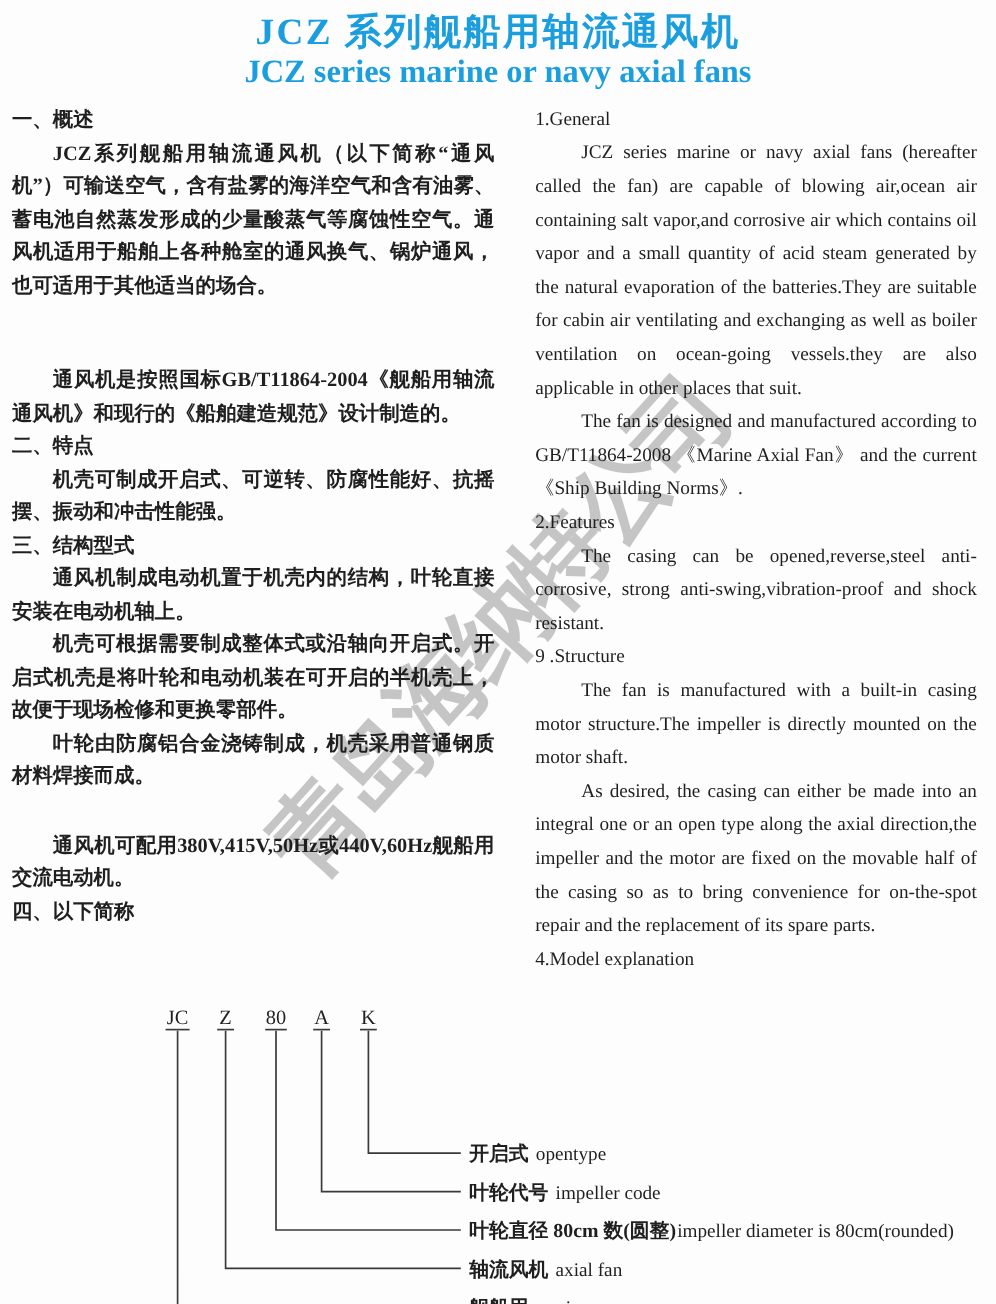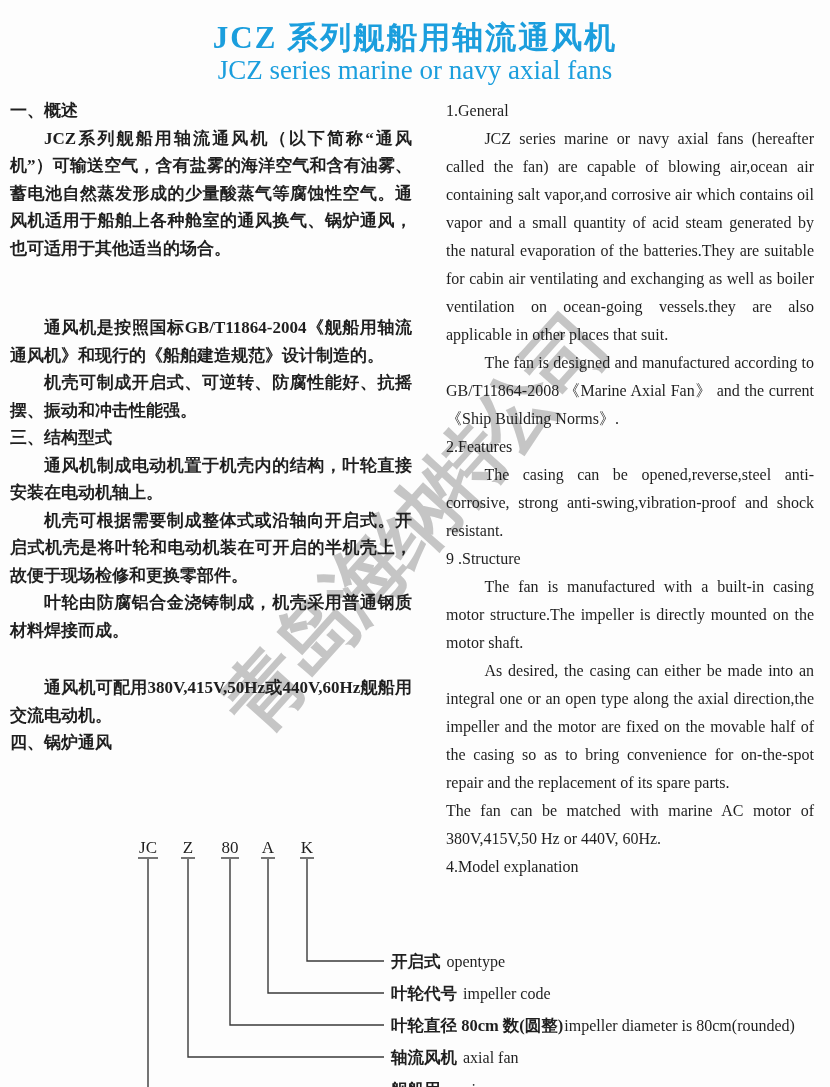--- a/index.html
+++ b/index.html
@@ -26,32 +26,32 @@
     font-size:80px;
     font-weight:bold;
     letter-spacing:-5px;
     white-space:nowrap;
     color:var(--watermark-gray);
     opacity:.5;
     z-index:0;
     pointer-events:none;
   }
   
-  .header{position:relative;z-index:1;text-align:center;padding-top:21px;}
+  .header{position:relative;z-index:1;text-align:center;padding-top:10px;}
   .title-zh{
     margin:0;
     font-size:31px;line-height:34px;
     font-weight:bold;
     letter-spacing:2px;
     color:var(--title-blue);
   }
   .title-en{
     margin:0;
     font-size:27px;line-height:30px;
-    font-weight:normal;
+    font-weight:bold;
     color:var(--title-blue);
   }
   
   .cols{
     position:relative;z-index:1;
     display:flex;
     padding:12px 16px 0 10px;
     column-gap:34px;
   }
   .col{text-align:justify;}
@@ -102,39 +102,39 @@
     <h1 class="title-zh">JCZ 系列舰船用轴流通风机</h1>
     <h2 class="title-en">JCZ series marine or navy axial fans</h2>
   </div>
 
   <div class="cols">
 
     <div class="col col-zh">
       <h3>一、概述</h3>
       <p>JCZ系列舰船用轴流通风机（以下简称“通风机”）可输送空气，含有盐雾的海洋空气和含有油雾、蓄电池自然蒸发形成的少量酸蒸气等腐蚀性空气。通风机适用于船舶上各种舱室的通风换气、锅炉通风，也可适用于其他适当的场合。</p>
       <p class="gap-lg">通风机是按照国标GB/T11864-2004《舰船用轴流通风机》和现行的《船舶建造规范》设计制造的。</p>
+      <h3>二、特点</h3>
       <p>机壳可制成开启式、可逆转、防腐性能好、抗摇摆、振动和冲击性能强。</p>
       <h3>三、结构型式</h3>
       <p>通风机制成电动机置于机壳内的结构，叶轮直接安装在电动机轴上。</p>
       <p>机壳可根据需要制成整体式或沿轴向开启式。开启式机壳是将叶轮和电动机装在可开启的半机壳上，故便于现场检修和更换零部件。</p>
       <p>叶轮由防腐铝合金浇铸制成，机壳采用普通钢质材料焊接而成。</p>
       <p class="gap-md">通风机可配用380V,415V,50Hz或440V,60Hz舰船用交流电动机。</p>
-      <h3>四、锅炉通风</h3>
+      <h3>四、以下简称</h3>
     </div>
 
     <div class="col col-en">
       <h3>1.General</h3>
       <p>JCZ series marine or navy axial fans (hereafter called the fan) are capable of blowing air,ocean air containing salt vapor,and corrosive air which contains oil vapor and a small quantity of acid steam generated by the natural evaporation of the batteries.They are suitable for cabin air ventilating and exchanging as well as boiler ventilation on ocean-going vessels.they are also applicable in other places that suit.</p>
       <p>The fan is designed and manufactured according to GB/T11864-2008 《Marine Axial Fan》 and the current 《Ship Building Norms》.</p>
       <h3>2.Features</h3>
       <p>The casing can be opened,reverse,steel anti-corrosive, strong anti-swing,vibration-proof and shock resistant.</p>
       <h3>9 .Structure</h3>
       <p>The fan is manufactured with a built-in casing motor structure.The impeller is directly mounted on the motor shaft.</p>
       <p>As desired, the casing can either be made into an integral one or an open type along the axial direction,the impeller and the motor are fixed on the movable half of the casing so as to bring convenience for on-the-spot repair and the replacement of its spare parts.</p>
-      <p class="no-indent">The fan can be matched with marine AC motor of 380V,415V,50 Hz or 440V, 60Hz.</p>
       <h3>4.Model explanation</h3>
     </div>
 
   </div>
 
   <div class="diagram">
     <svg width="830" height="297" viewBox="0 0 830 297" xmlns="http://www.w3.org/2000/svg">
 
       <g>
         <text class="code" x="148" y="25">JC</text>

